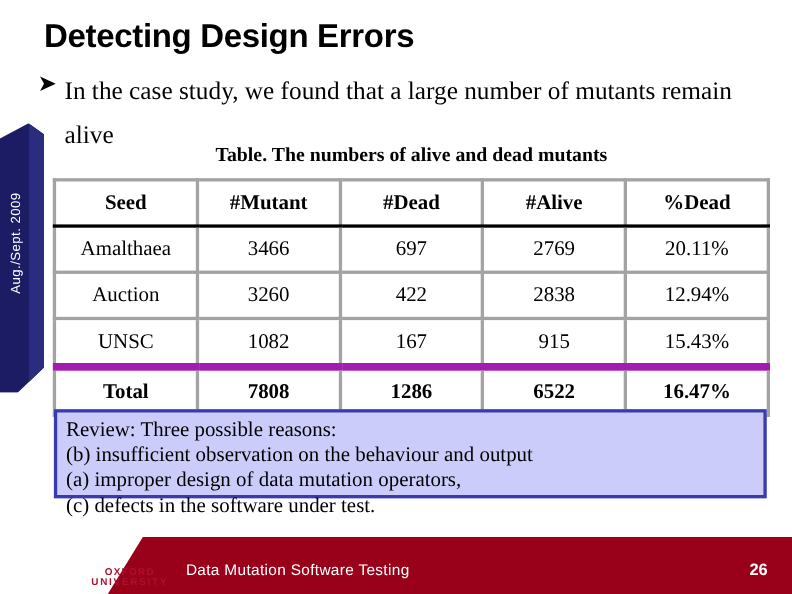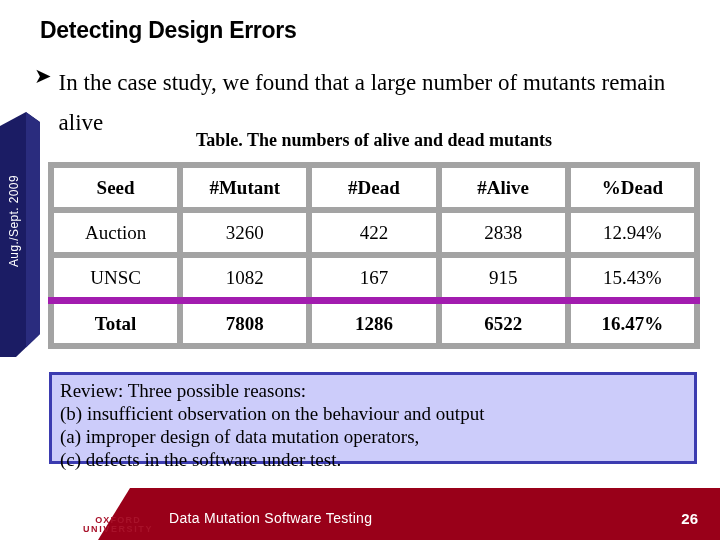--- a/index.html
+++ b/index.html
@@ -48,21 +48,21 @@
     transform: rotate(-90deg);
     white-space: nowrap;
   }
 
   
   #slide-title {
     position: absolute;
     left: 40px;
     top: 17px;
     font-family: "Liberation Sans", sans-serif;
-    font-size: 23px;
+    font-size: 30px;
     font-weight: bold;
     color: #000000;
     letter-spacing: -0.3px;
   }
 
   
   #bullet-row {
     position: absolute;
     left: 34px;
     top: 63px;
@@ -99,21 +99,21 @@
   #mutants-table {
     position: absolute;
     left: 48px;
     top: 162px;
     width: 652px;
     border-collapse: collapse;
     table-layout: fixed;
     border: 3px solid #000000;
   }
   #mutants-table td {
-    border: 6px solid #a3a3a3;
+    border: 3px solid #a3a3a3;
     height: 39px;
     text-align: center;
     vertical-align: middle;
     font-size: 19px;
     color: #000000;
     padding: 0;
   }
   #mutants-table tr.header-row td {
     font-weight: bold;
     border-bottom: 3px solid #000000;
@@ -122,21 +122,21 @@
     font-weight: bold;
     border-top: 7px solid #a21caf;
   }
 
   
   #review-box {
     position: absolute;
     left: 49px;
     top: 372px;
     width: 648px;
-    height: 92px;
+    height: 81px;
     box-sizing: border-box;
     background: #ccccfa;
     border: 3px solid #3b3bb0;
     padding: 4px 0 0 8px;
   }
   #review-box div {
     font-size: 19px;
     line-height: 23px;
     color: #000000;
     white-space: nowrap;
@@ -226,20 +226,27 @@
 <table id="mutants-table">
   <tbody>
     <tr class="header-row">
       <td>Seed</td>
       <td>#Mutant</td>
       <td>#Dead</td>
       <td>#Alive</td>
       <td>%Dead</td>
     </tr>
     <tr>
+      <td>Amalthaea</td>
+      <td>3466</td>
+      <td>697</td>
+      <td>2769</td>
+      <td>20.11%</td>
+    </tr>
+    <tr>
       <td>Auction</td>
       <td>3260</td>
       <td>422</td>
       <td>2838</td>
       <td>12.94%</td>
     </tr>
     <tr>
       <td>UNSC</td>
       <td>1082</td>
       <td>167</td>

